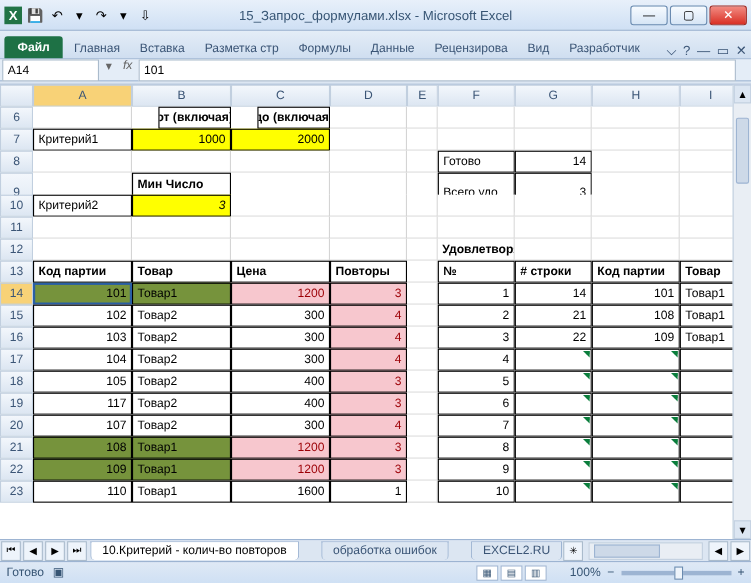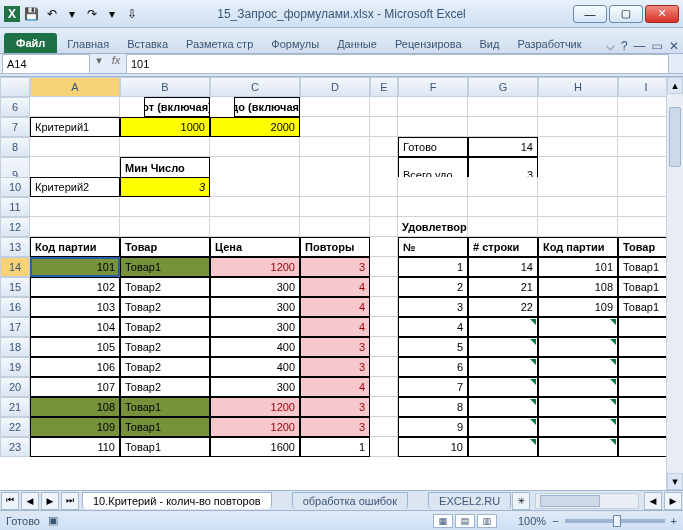--- a/index.html
+++ b/index.html
@@ -250,21 +250,21 @@
       <div class="cell r bthick">105</div>
       <div class="cell bthick">Товар2</div>
       <div class="cell r bthick">400</div>
       <div class="cell r pink red bthick">3</div>
       <div class="cell"></div>
       <div class="cell r bthick">5</div>
       <div class="cell r bthick gmark"></div>
       <div class="cell r bthick gmark"></div>
       <div class="cell bthick gmark"></div>
       <div class="rowhdr">19</div>
-      <div class="cell r bthick">106</div>
+      <div class="cell r bthick">117</div>
       <div class="cell bthick">Товар2</div>
       <div class="cell r bthick">400</div>
       <div class="cell r pink red bthick">3</div>
       <div class="cell"></div>
       <div class="cell r bthick">6</div>
       <div class="cell r bthick gmark"></div>
       <div class="cell r bthick gmark"></div>
       <div class="cell bthick gmark"></div>
       <div class="rowhdr">20</div>
       <div class="cell r bthick">107</div>

